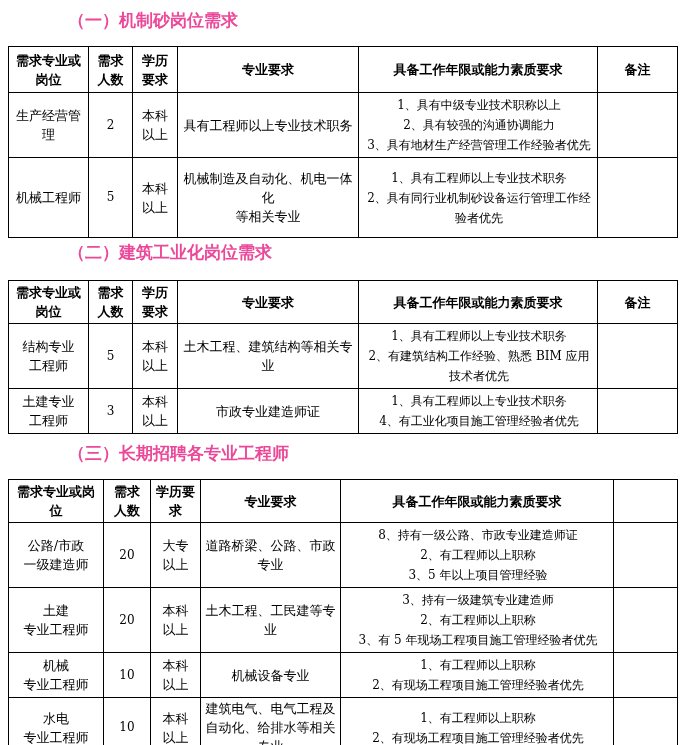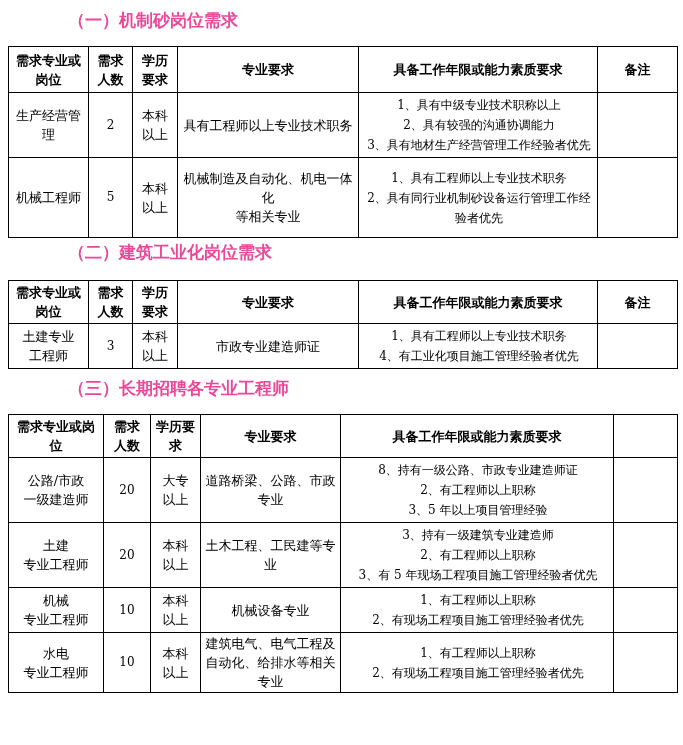--- a/index.html
+++ b/index.html
@@ -145,20 +145,34 @@
     </colgroup>
     <tbody>
         <tr class="rh43">
       <th>需求专业或岗位</th>
       <th>需求人数</th>
       <th>学历要求</th>
       <th>专业要求</th>
       <th>具备工作年限或能力素质要求</th>
       <th>备注</th>
     </tr>
+    <tr class="rh64">
+      <td class="c-center">结构专业
+工程师</td>
+      <td class="c-center c-count">5</td>
+      <td class="c-center">本科
+以上</td>
+      <td class="c-center">土木工程、建筑结构等相关专
+业</td>
+      <td class="c-req">
+        <div class="req-item">1、具有工程师以上专业技术职务</div>
+        <div class="req-item">2、有建筑结构工作经验、熟悉 BIM 应用技术者优先</div>
+      </td>
+      <td class="c-center"></td>
+    </tr>
     <tr class="rh43">
       <td class="c-center">土建专业
 工程师</td>
       <td class="c-center c-count">3</td>
       <td class="c-center">本科
 以上</td>
       <td class="c-center">市政专业建造师证</td>
       <td class="c-req">
         <div class="req-item">1、具有工程师以上专业技术职务</div>
         <div class="req-item">4、有工业化项目施工管理经验者优先</div>

